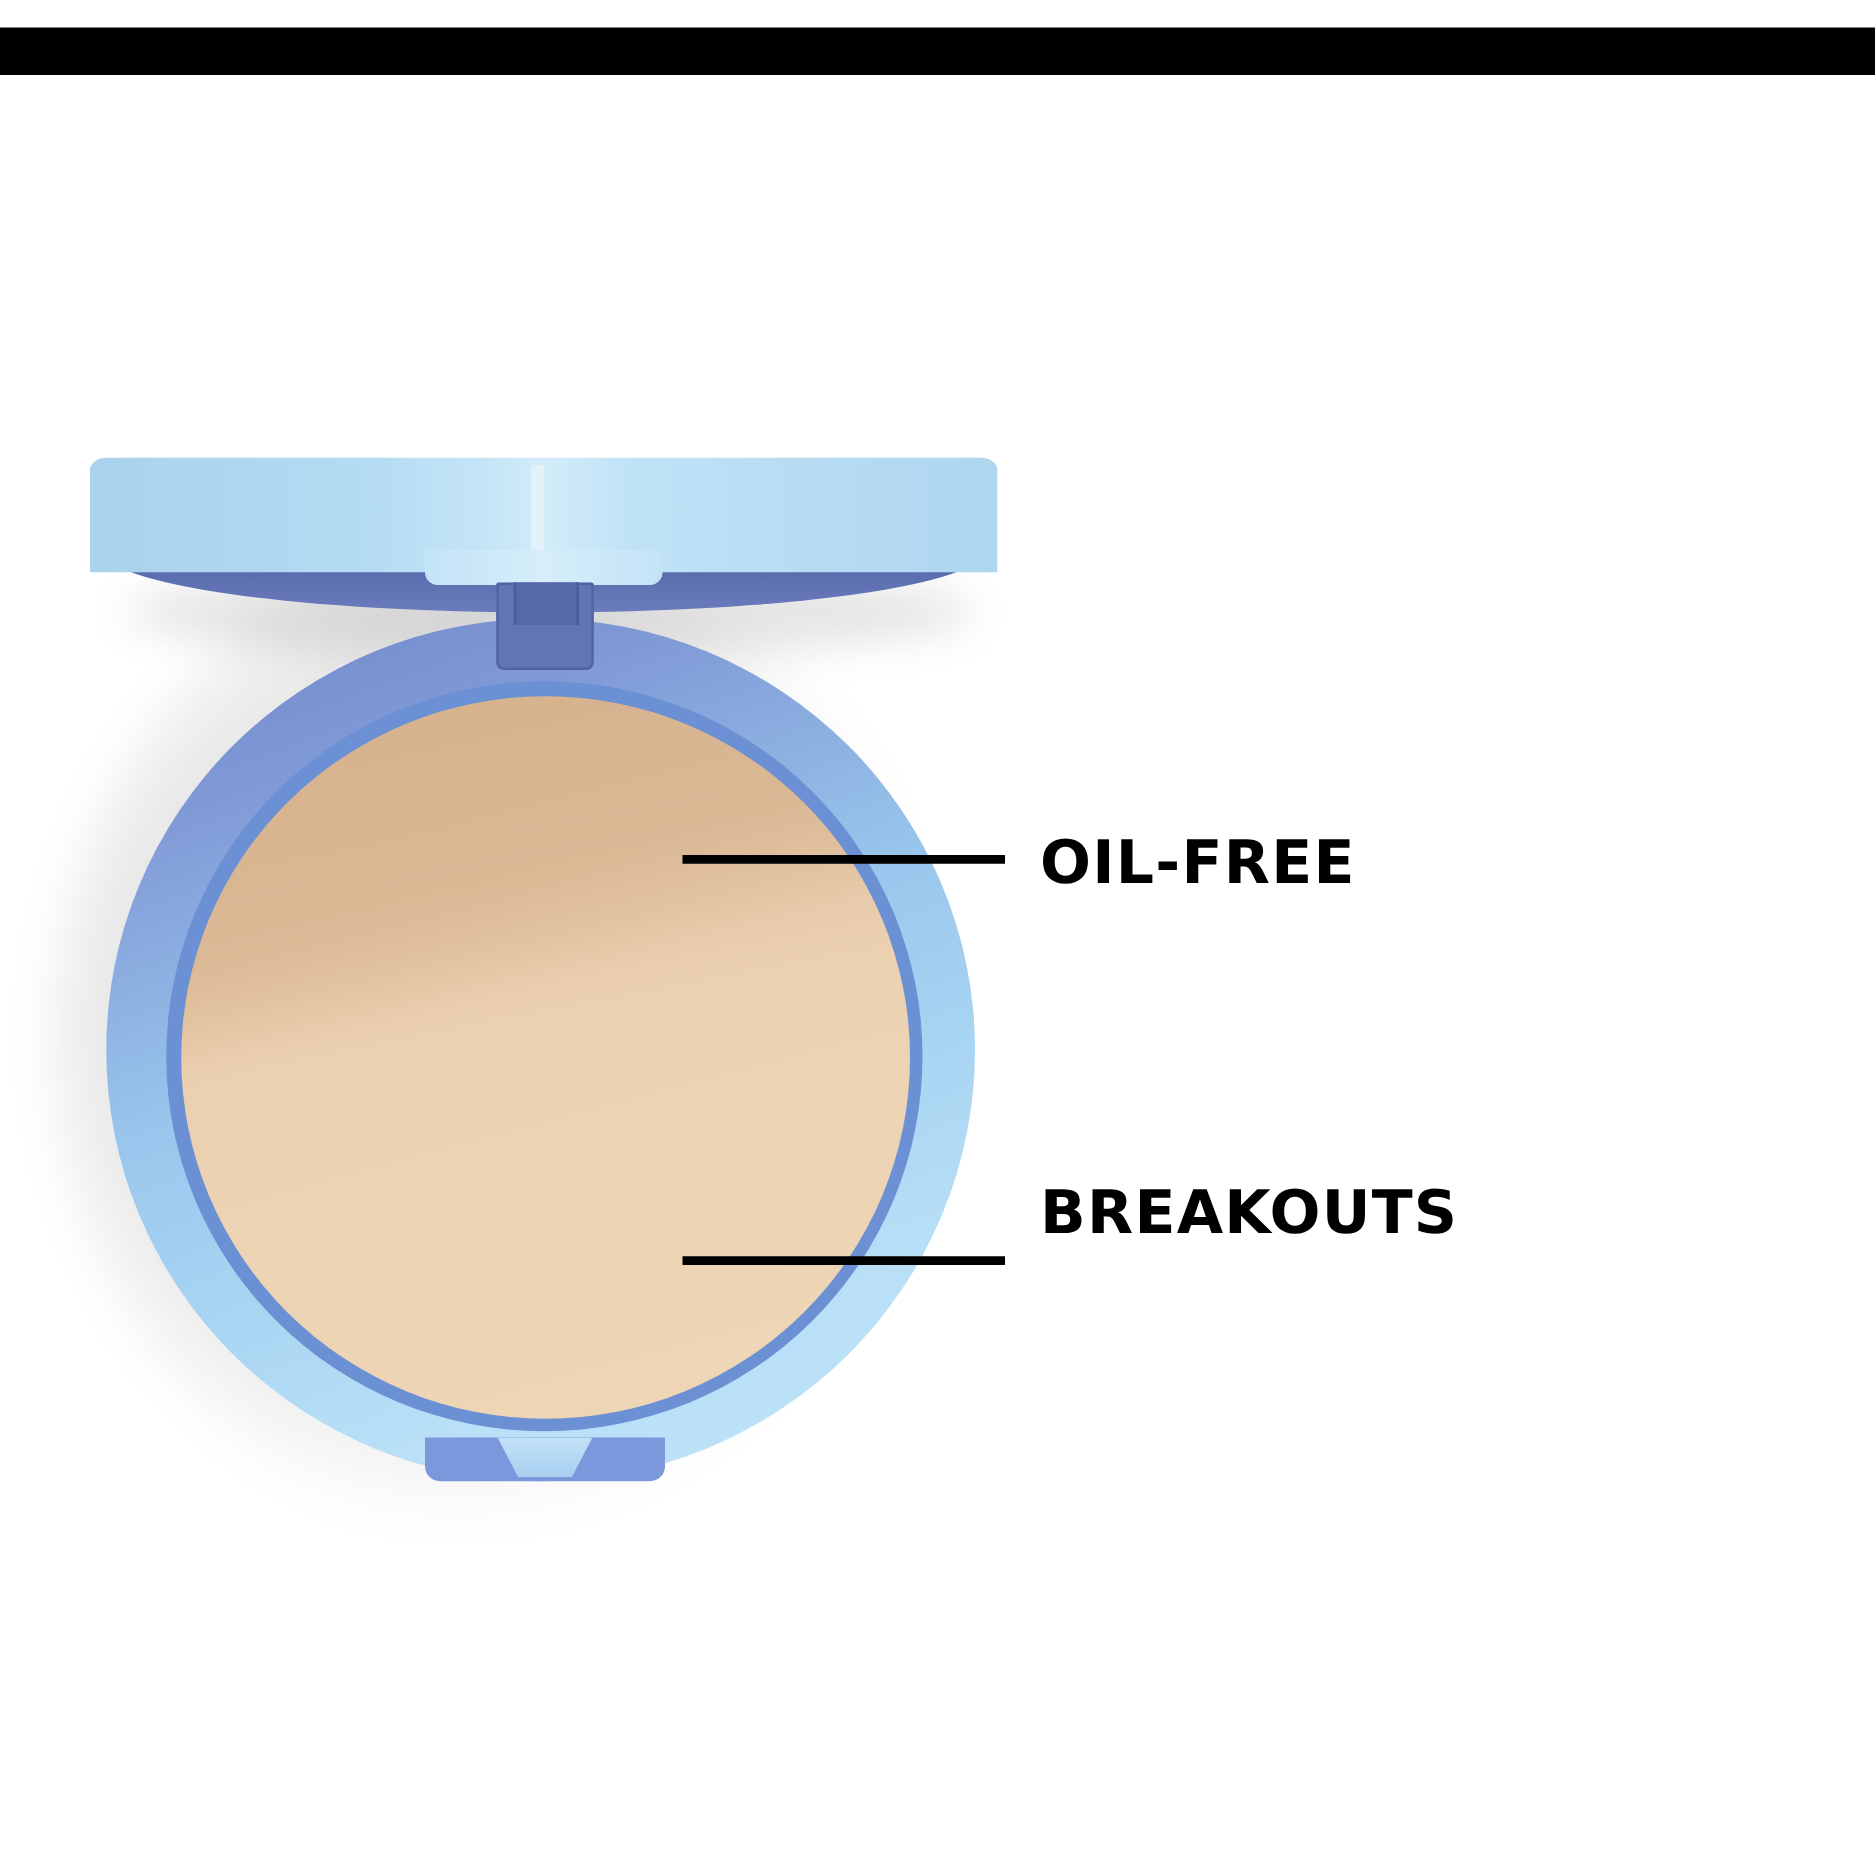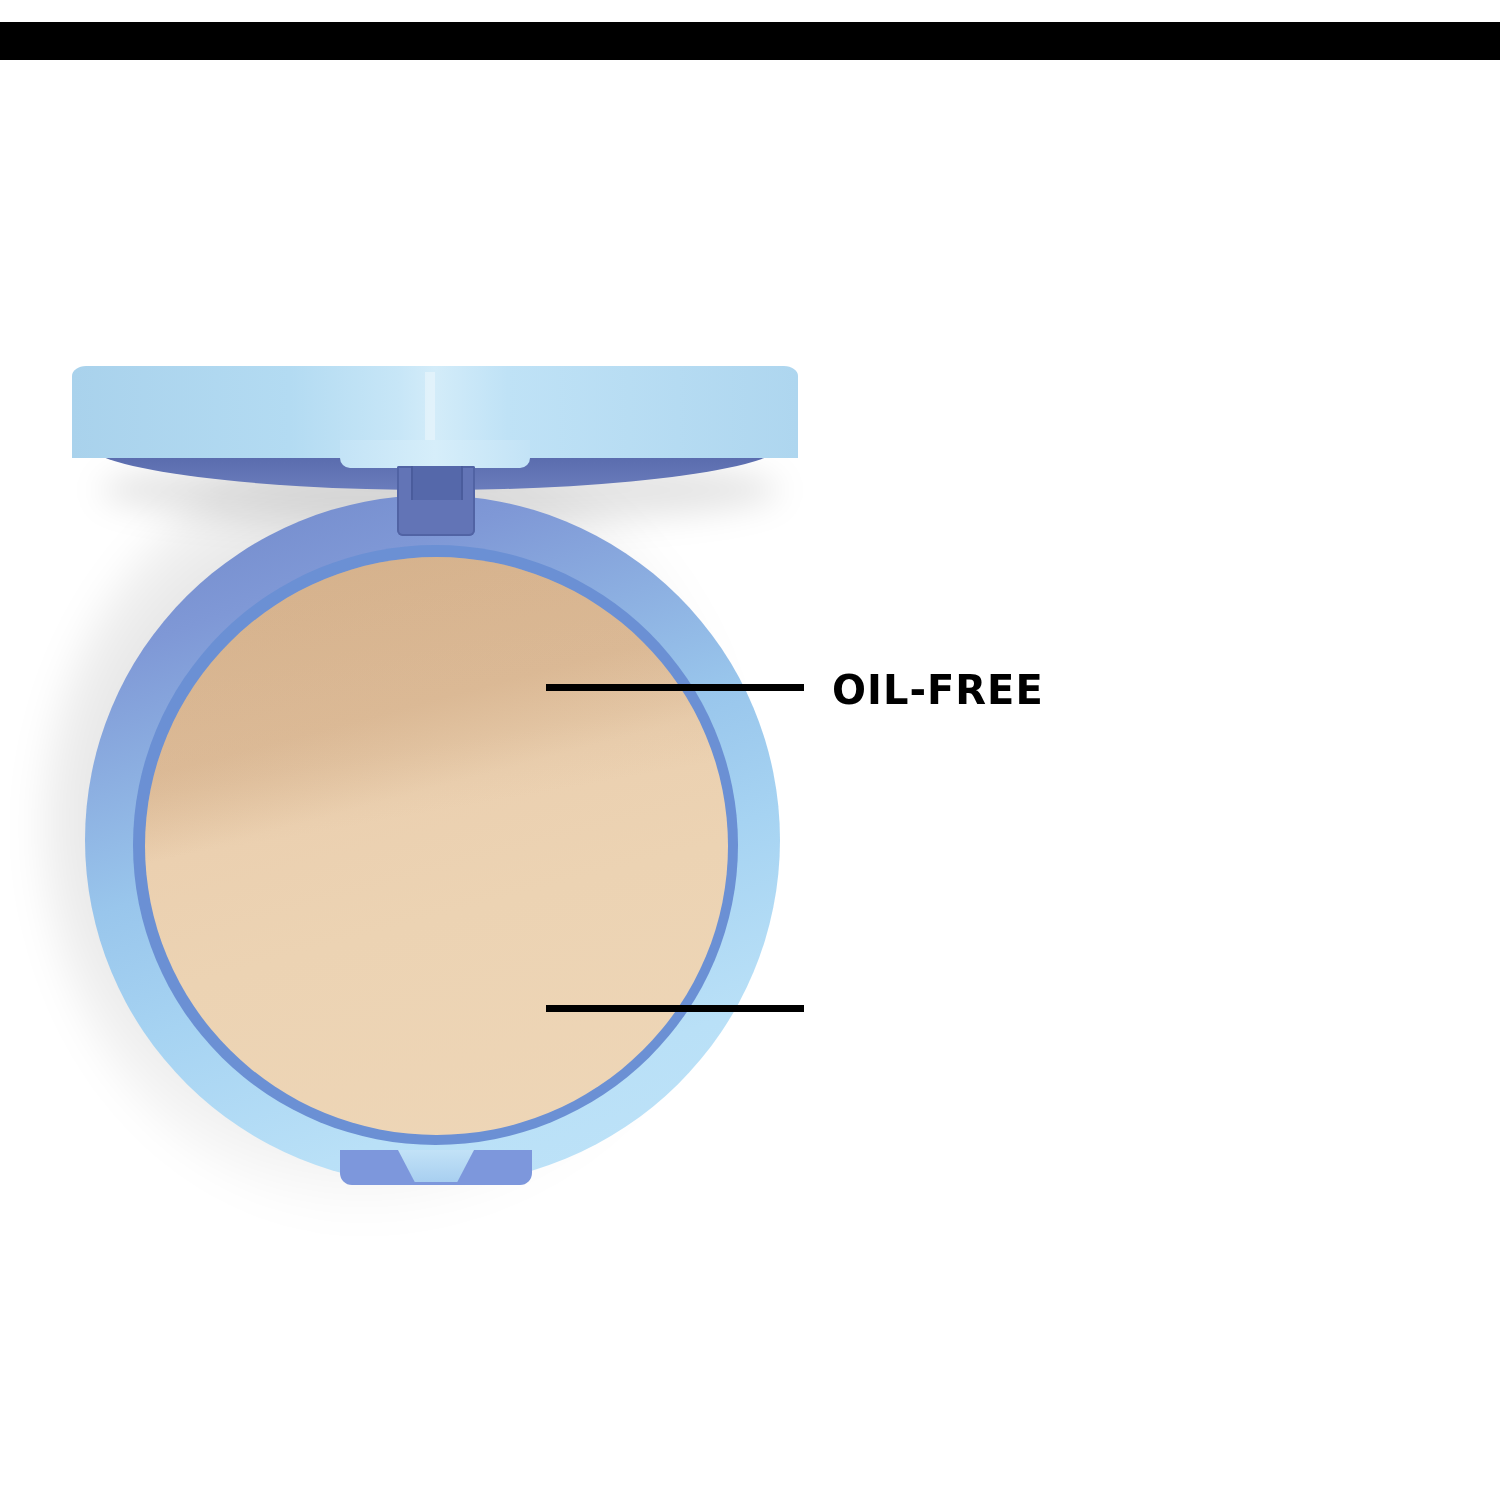--- a/index.html
+++ b/index.html
@@ -98,21 +98,21 @@
     .leader {
       position: absolute; height: 7px; background: #000000;
     }
     .leader-1 { left: 546px; top: 684px; width: 258px; }
     .leader-2 { left: 546px; top: 1005px; width: 258px; }
 
     .claim {
       position: absolute; left: 832px;
       color: #000000; font-weight: bold;
       font-family: "DejaVu Sans", "Liberation Sans", sans-serif;
-      font-size: 40px; letter-spacing: 1px; line-height: 90px;
+      font-size: 48px; letter-spacing: 1px; line-height: 90px;
       white-space: nowrap;
     }
     .claim-1 { top: 645px; }
     .claim-2 { top: 925px; }
   </style>
 </head>
 <body>
 
 <div class="top-bar"></div>
 
@@ -139,13 +139,14 @@
   </div>
 </div>
 
 <div class="leader leader-1"></div>
 <div class="leader leader-2"></div>
 
 <div class="claim claim-1">
   <span>OIL-FREE</span>
 </div>
 <div class="claim claim-2">
+  <div>BREAKOUTS</div>
 </div>
 
 </body></html>

